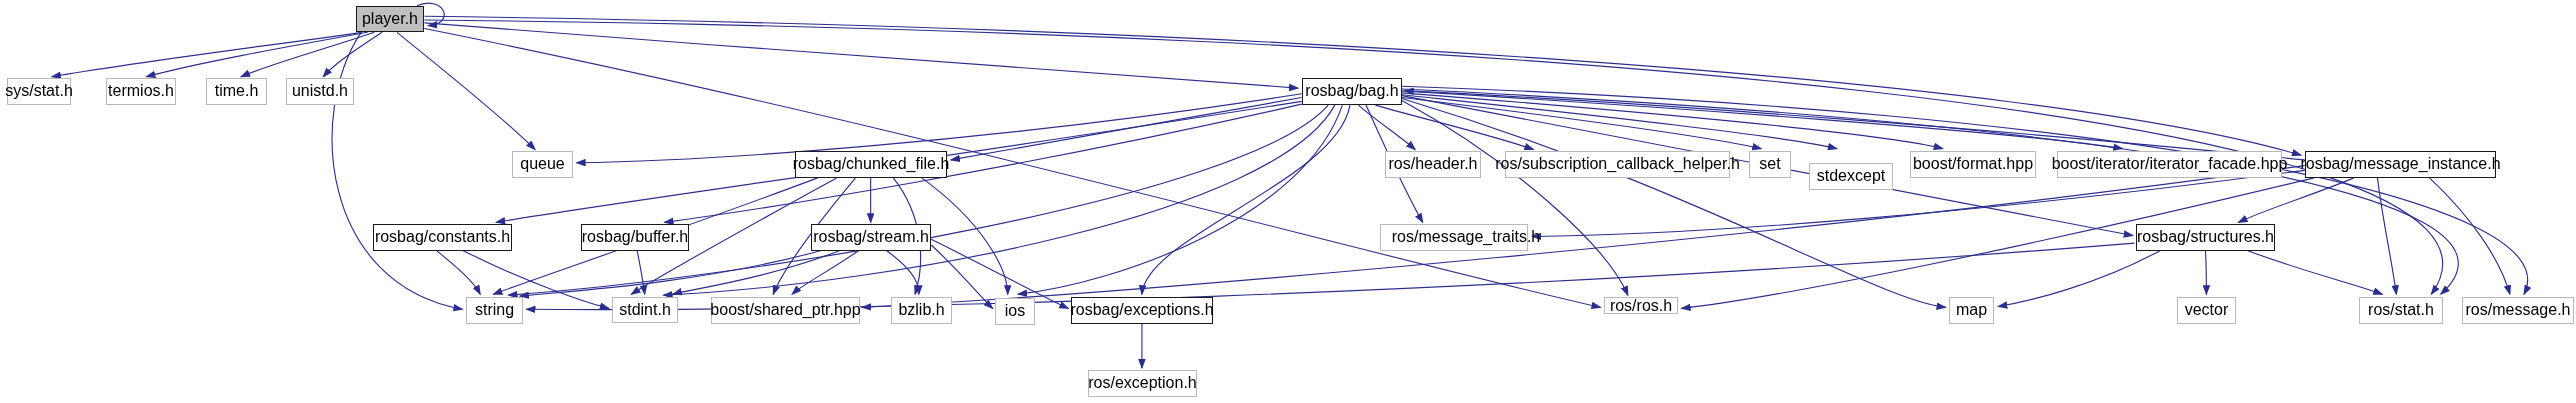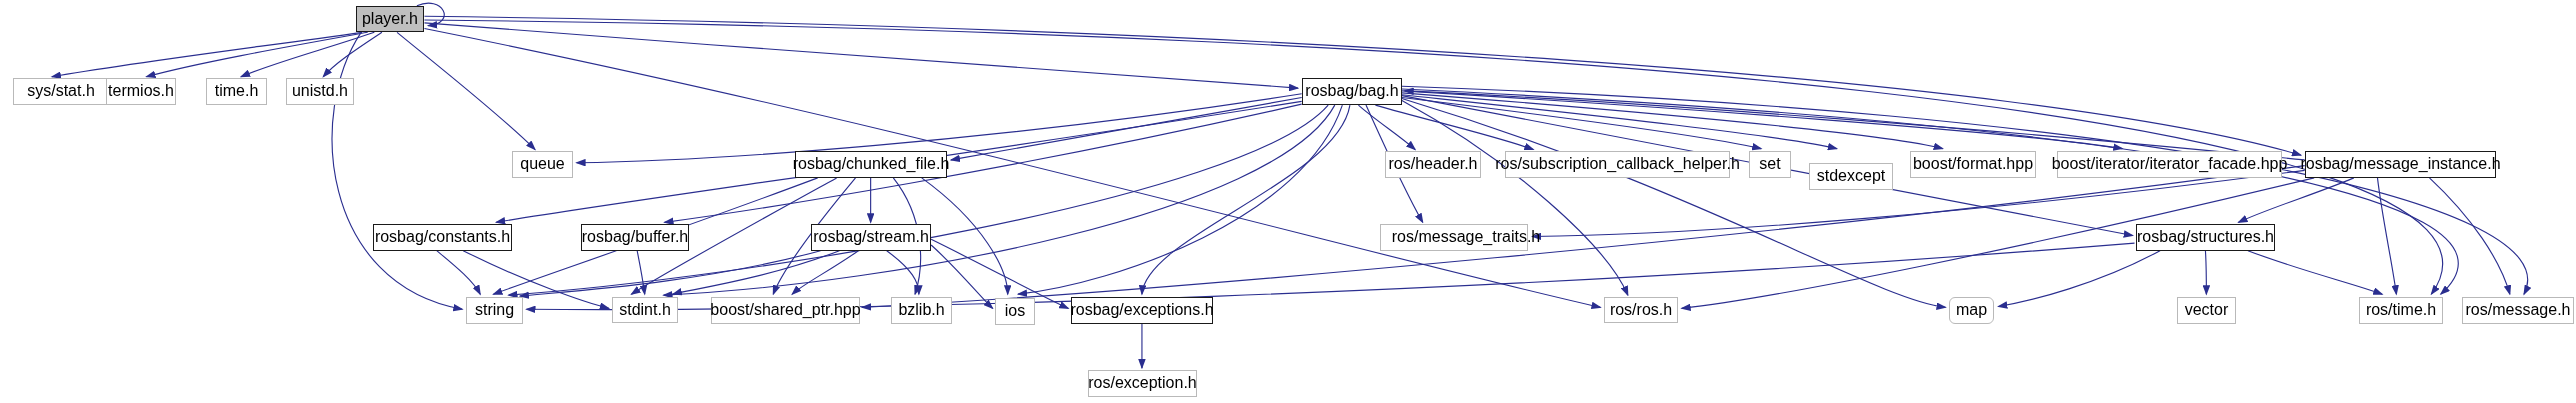--- a/index.html
+++ b/index.html
@@ -80,21 +80,21 @@
         <path d="M2258,257 C1600,310 900,330 557,327" fill="none" stroke="#2a2e8f" stroke-width="1.2" marker-end="url(#arrow)"></path>
         <path d="M2285,265 C2220,300 2150,318 2114,324" fill="none" stroke="#2a2e8f" stroke-width="1.2" marker-end="url(#arrow)"></path>
         <path d="M2333,265 C2334,280 2334,296 2334,311" fill="none" stroke="#2a2e8f" stroke-width="1.2" marker-end="url(#arrow)"></path>
         <path d="M2378,265 C2430,285 2490,300 2520,311" fill="none" stroke="#2a2e8f" stroke-width="1.2" marker-end="url(#arrow)"></path>
       </g>
   </svg>
   <div id="node-layer">
       <div class="node root" style="left: 356px; top: 5.7px; width: 68px; height: 26.5px;">
         <span>player.h</span>
       </div>
-      <div class="node plain" style="left: 13px; top: 78px; width: 96px; height: 26.5px;">
+      <div class="node plain" style="left: 7px; top: 78px; width: 64px; height: 26.5px;">
         <span>sys/stat.h</span>
       </div>
       <div class="node plain" style="left: 106px; top: 78px; width: 70px; height: 26.5px; justify-content: center;">
         <span>termios.h</span>
       </div>
       <div class="node plain" style="left: 206px; top: 78px; width: 61px; height: 26.5px;">
         <span>time.h</span>
       </div>
       <div class="node plain" style="left: 286px; top: 78px; width: 68px; height: 26.5px;">
         <span>unistd.h</span>
@@ -155,31 +155,31 @@
       </div>
       <div class="node plain" style="left: 891px; top: 297px; width: 61px; height: 26.5px;">
         <span>bzlib.h</span>
       </div>
       <div class="node plain" style="left: 995px; top: 298px; width: 40px; height: 26.5px;">
         <span>ios</span>
       </div>
       <div class="node doc" style="left: 1071px; top: 297px; width: 142px; height: 26.5px;">
         <span>rosbag/exceptions.h</span>
       </div>
-      <div class="node plain" style="left: 1604px; top: 297px; width: 74px; height: 26px;">
+      <div class="node plain" style="left: 1604px; top: 297px; width: 74px; height: 17px;">
         <span>ros/ros.h</span>
       </div>
-      <div class="node plain" style="left: 1949px; top: 297px; width: 45px; height: 26.5px; border-radius: 6px;">
+      <div class="node plain" style="left: 1949px; top: 297px; width: 45px; height: 26.5px;">
         <span>map</span>
       </div>
       <div class="node plain" style="left: 2177px; top: 297px; width: 59px; height: 26.5px;">
         <span>vector</span>
       </div>
       <div class="node plain" style="left: 2359px; top: 297px; width: 84px; height: 26.5px;">
-        <span>ros/time.h</span>
+        <span>ros/stat.h</span>
       </div>
       <div class="node plain" style="left: 2462px; top: 297px; width: 112px; height: 26.5px;">
         <span>ros/message.h</span>
       </div>
       <div class="node plain" style="left: 1088px; top: 370px; width: 109px; height: 26.5px;">
         <span>ros/exception.h</span>
       </div>
     </div>
 </div>
 

